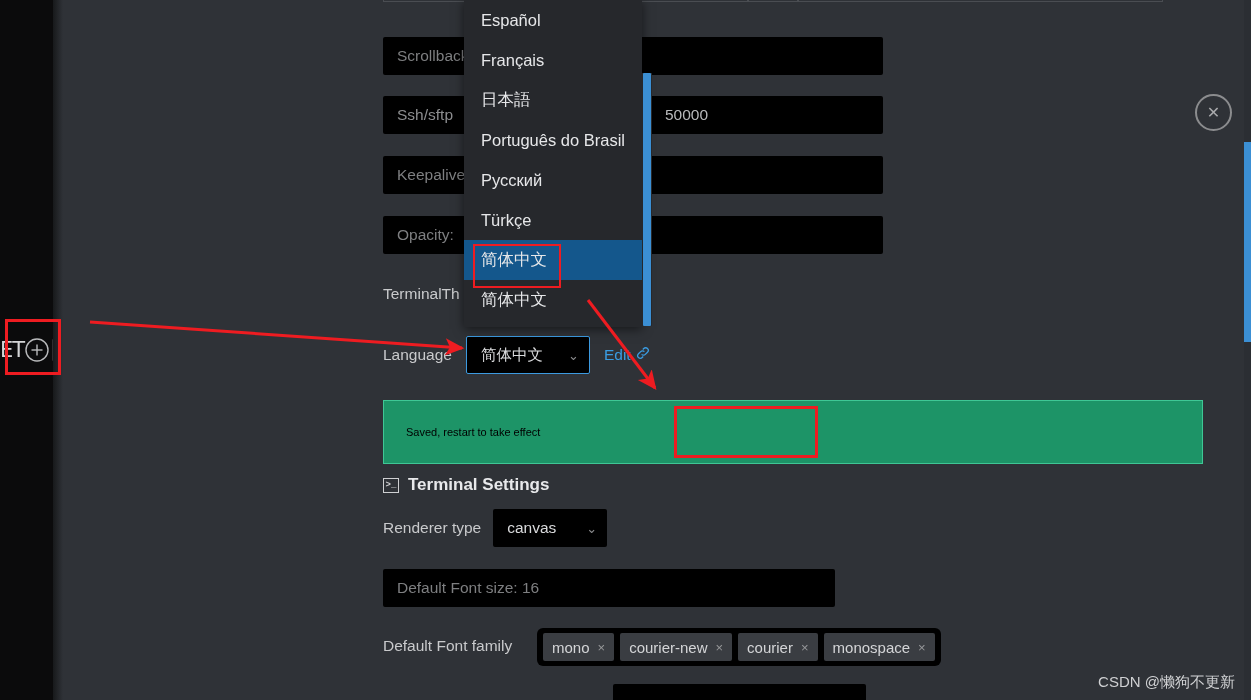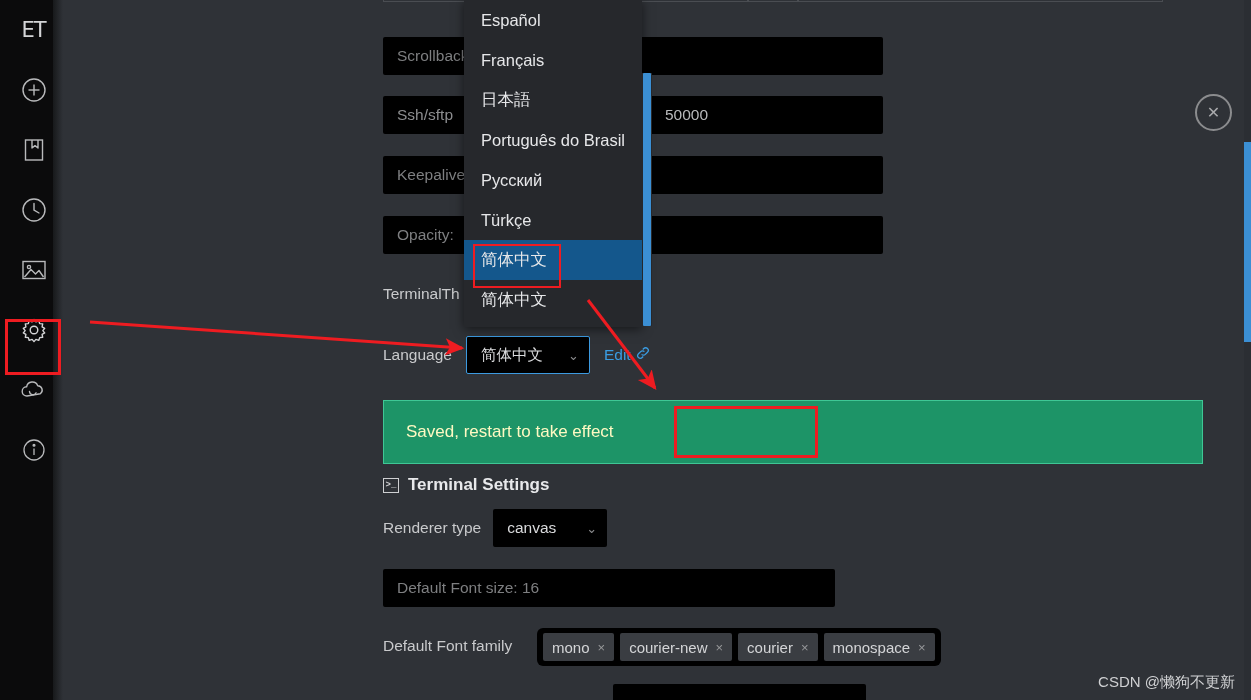--- a/index.html
+++ b/index.html
@@ -7,21 +7,21 @@
     width:1251px;height:700px;
     background:#2f3237;
     font-family:"Liberation Sans", sans-serif;
     overflow:hidden;position:relative;
     color:#d7d8da;
   }
   
   #rail{
     position:absolute;left:0;top:0;width:67px;height:700px;
     background:#0b0b0c;
-    display:flex;flex-direction:column;align-items:center;
+    display:flex;flex-direction:row;align-items:center;
   }
   #rail-shadow{
     position:absolute;left:53px;top:0;width:10px;height:700px;
     background:linear-gradient(to right,#17191b,#2f3237);
   }
   .rail-item{
     width:53px;height:60px;display:flex;align-items:center;justify-content:center;
     color:#b9babc;
   }
   .rail-item svg{display:block;}
@@ -69,21 +69,21 @@
   #edit-link{
     color:#3a9ce2;font-size:15.5px;display:flex;align-items:center;gap:5px;
   }
   
   #banner{
     position:absolute;left:320px;top:400px;width:820px;height:64px;
     background:#1d9467;border:1px solid #3fc795;box-sizing:border-box;
     display:flex;align-items:center;
   }
   #banner-text{
-    color:#fef9c3;font-size:17px;margin-left:22px;white-space:nowrap;
+    color:#000000;font-size:11px;margin-left:22px;white-space:nowrap;
   }
   #restart-btn{
     position:absolute;left:621px;top:414px;width:122px;height:36px;
     background:#23262b;color:#e4e5e7;font-size:15.5px;
     display:flex;align-items:center;justify-content:center;
     border-radius:2px;box-sizing:border-box;
   }
   #restart-highlight{
     position:absolute;left:611px;top:406px;width:144px;height:52px;
     border:3px solid #ee1c21;box-sizing:border-box;pointer-events:none;

